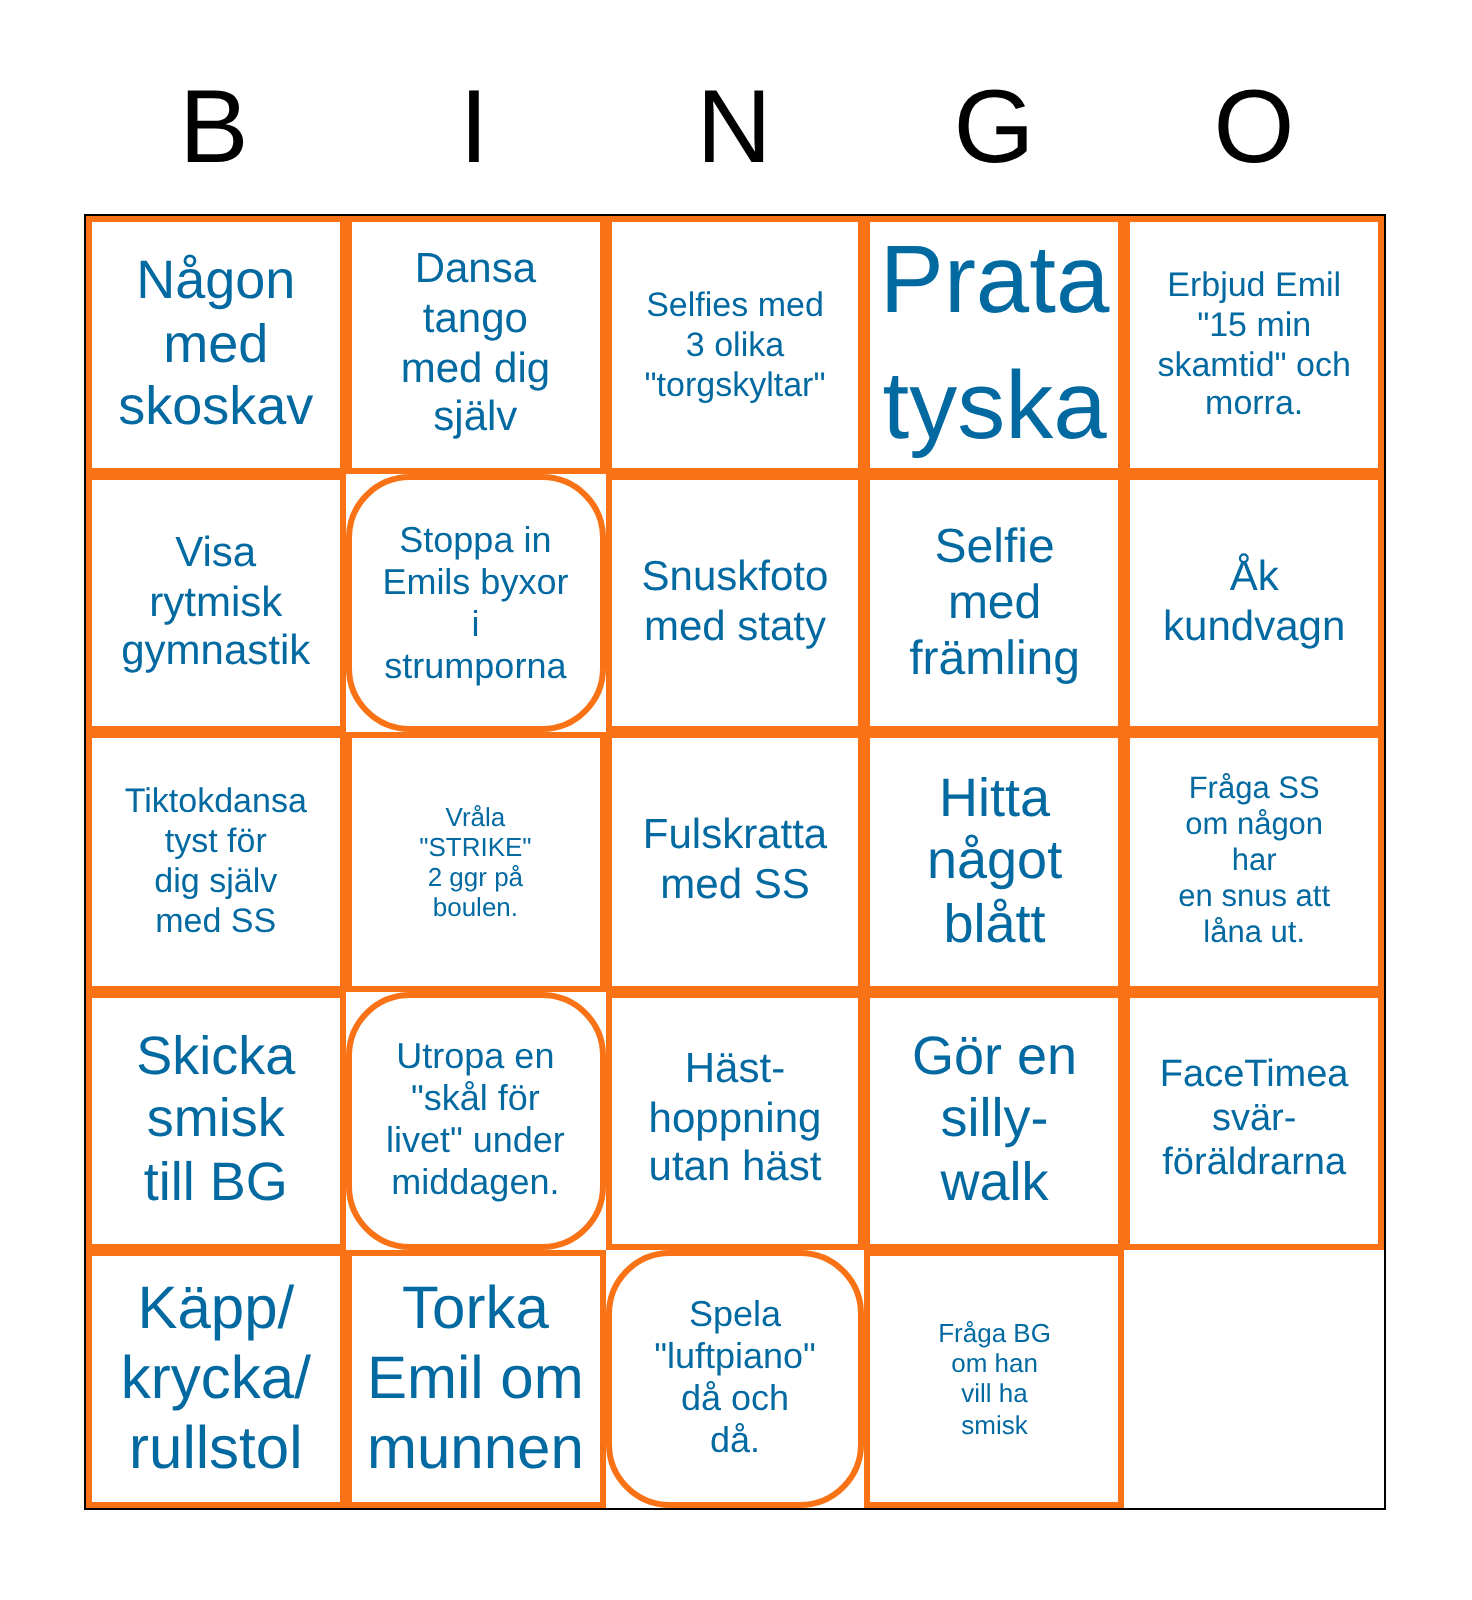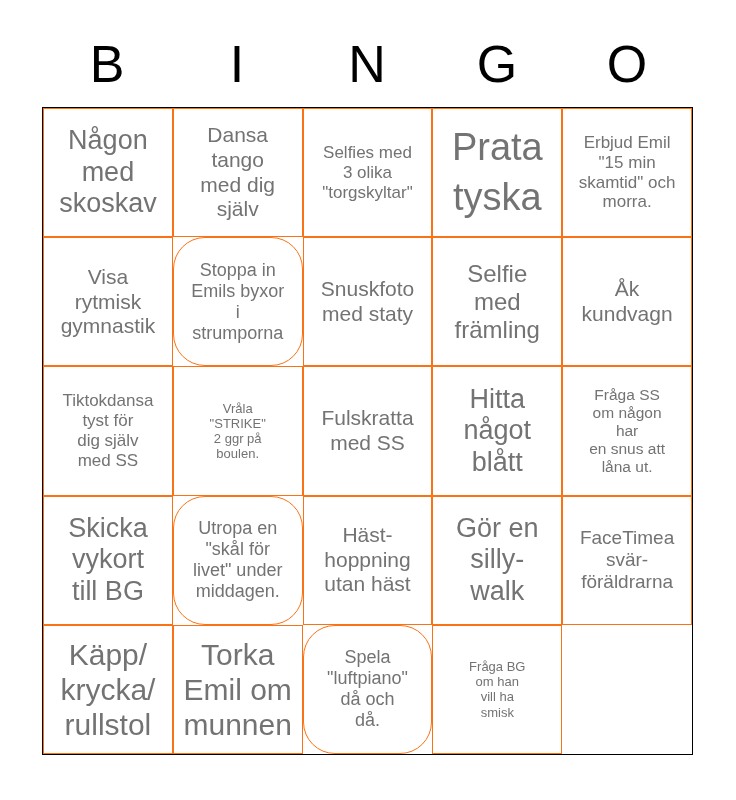--- a/index.html
+++ b/index.html
@@ -40,44 +40,44 @@
     width: 649px;
     height: 646px;
     display: grid;
     grid-template-columns: repeat(5, 1fr);
     grid-template-rows: repeat(5, 1fr);
     border: 1px solid #000000;
     background: #ffffff;
     box-sizing: content-box;
   }
   .cell {
-    border: 1px solid #f97316;
+    border: 3px solid #f97316;
     display: flex;
     align-items: center;
     justify-content: center;
     text-align: center;
     white-space: pre-line;
     line-height: 1.17;
     padding: 2px;
     box-sizing: border-box;
-    color: #737373;
+    color: #0369a1;
     background: #ffffff;
     overflow: hidden;
   }
   .fs16 { font-size: 15.5px; }
   .fs17 { font-size: 17px; }
   .fs18 { font-size: 18px; border-radius: 32px; }
   .fs19 { font-size: 19px; }
   .fs20 { font-size: 13px; }
   .fs21 { font-size: 21px; }
   .fs23 { font-size: 23px; }
   .fs24 { font-size: 24px; }
   .fs26 { font-size: 30px; }
   .fs27 { font-size: 27px; }
-  .fs38 { font-size: 38px; line-height: 1.3; }
+  .fs38 { font-size: 48px; line-height: 1.3; }
 </style>
 </head>
 <body>
 
 <div class="page">
 
   <div class="title-row">
     <span class="title-letter">B</span>
     <span class="title-letter">I</span>
     <span class="title-letter">N</span>
@@ -131,21 +131,21 @@
     <div class="cell fs27">Hitta
 något
 blått</div>
     <div class="cell fs16">Fråga SS
 om någon
 har
 en snus att
 låna ut.</div>
 
     <div class="cell fs27">Skicka
-vykort
+smisk
 till BG</div>
     <div class="cell fs18">Utropa en
 "skål för
 livet" under
 middagen.</div>
     <div class="cell fs21">Häst-
 hoppning
 utan häst</div>
     <div class="cell fs27">Gör en
 silly-

